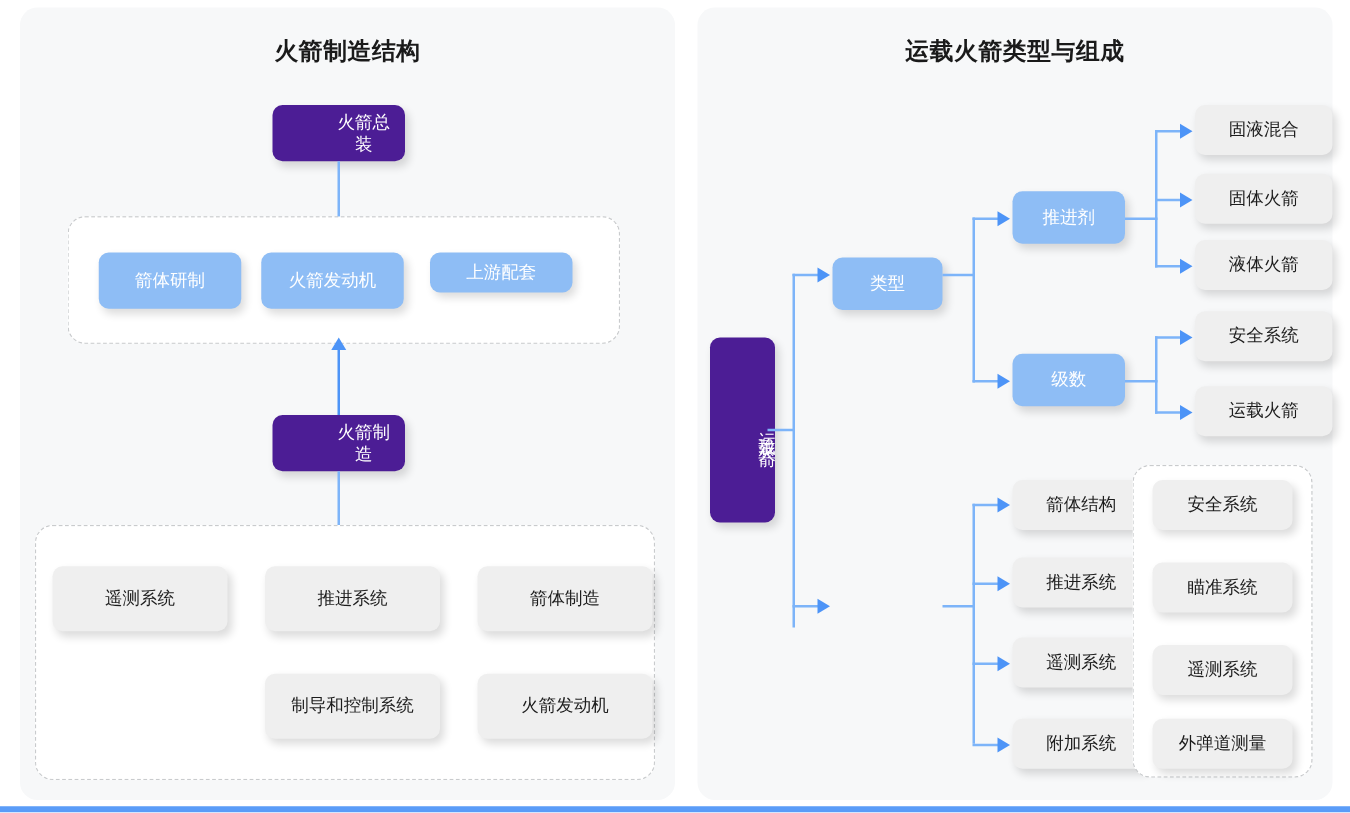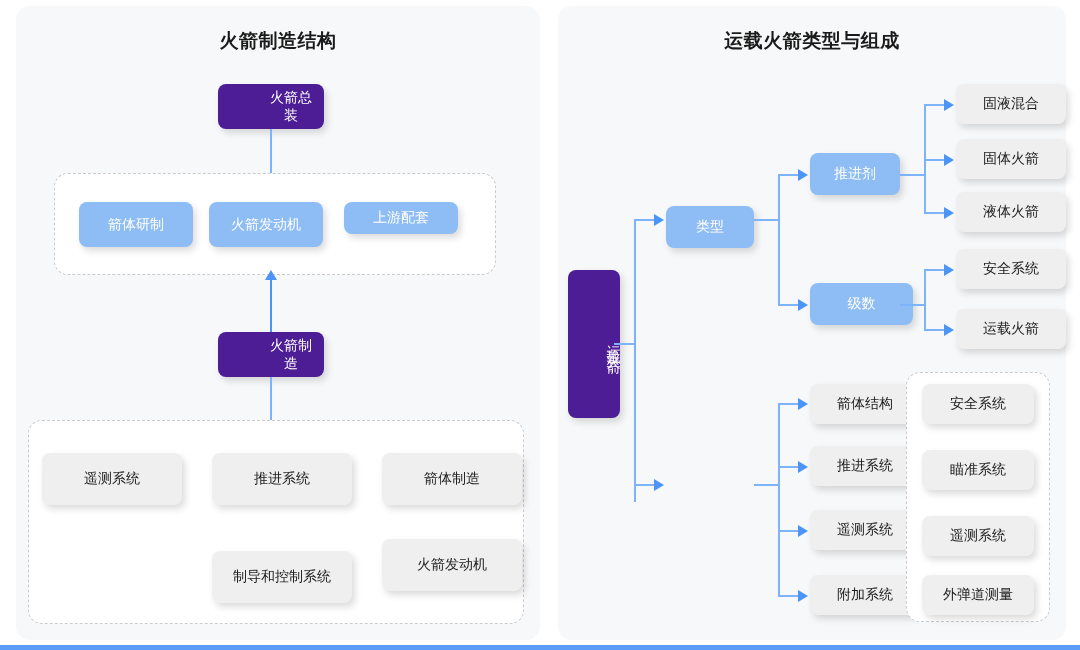--- a/index.html
+++ b/index.html
@@ -113,21 +113,21 @@
     <div class="node blue-dark" style="left:202px; top:326px; width:106px; height:45px;">火箭制造</div>
 
     <div class="ln v" style="left:254px; top:371px; height:45px;"></div>
 
     <div class="dashed-box" style="left:12px; top:414px; width:496px; height:204px;"></div>
 
     <div class="node grey" style="left:26px; top:447px; width:140px; height:52px;">遥测系统</div>
     <div class="node grey" style="left:196px; top:447px; width:140px; height:52px;">推进系统</div>
     <div class="node grey" style="left:366px; top:447px; width:140px; height:52px;">箭体制造</div>
 
-    <div class="node grey" style="left:196px; top:533px; width:140px; height:52px;margin-top:12px;">制导和控制系统</div>
+    <div class="node grey" style="left:196px; top:533px; width:140px; height:52px;">制导和控制系统</div>
     <div class="node grey" style="left:366px; top:533px; width:140px; height:52px;">火箭发动机</div>
   </div>
 
   <div class="panel" id="panel-right">
 
     <div class="panel-title">运载火箭类型与组成</div>
 
     <div class="node blue-dark vertical" style="left:10px; top:264px; width:46px; height:148px;">运载火箭</div>
 
     <div class="ln h" style="left:56px; top:337px; width:22px;"></div>
@@ -154,21 +154,21 @@
     <div class="ln h" style="left:366px; top:153px; width:22px;"></div>
     <div class="arrow right" style="left:386px; top:148px;"></div>
     <div class="node grey" style="left:398px; top:133px; width:110px; height:40px;">固体火箭</div>
 
     <div class="ln h" style="left:366px; top:206px; width:22px;"></div>
     <div class="arrow right" style="left:386px; top:201px;"></div>
     <div class="node grey" style="left:398px; top:186px; width:110px; height:40px;">液体火箭</div>
 
     <div class="ln h" style="left:220px; top:298px; width:22px;"></div>
     <div class="arrow right" style="left:240px; top:293px;"></div>
-    <div class="node blue-mid" style="left:252px; top:277px; width:103px; height:42px;">级数</div>
+    <div class="node blue-mid" style="left:252px; top:277px; width:90px; height:42px;">级数</div>
 
     <div class="ln h" style="left:342px; top:298px; width:26px;"></div>
     <div class="ln v" style="left:366px; top:263px; height:62px;"></div>
 
     <div class="ln h" style="left:366px; top:263px; width:22px;"></div>
     <div class="arrow right" style="left:386px; top:258px;"></div>
     <div class="node grey" style="left:398px; top:243px; width:110px; height:40px;">安全系统</div>
 
     <div class="ln h" style="left:366px; top:323px; width:22px;"></div>
     <div class="arrow right" style="left:386px; top:318px;"></div>

